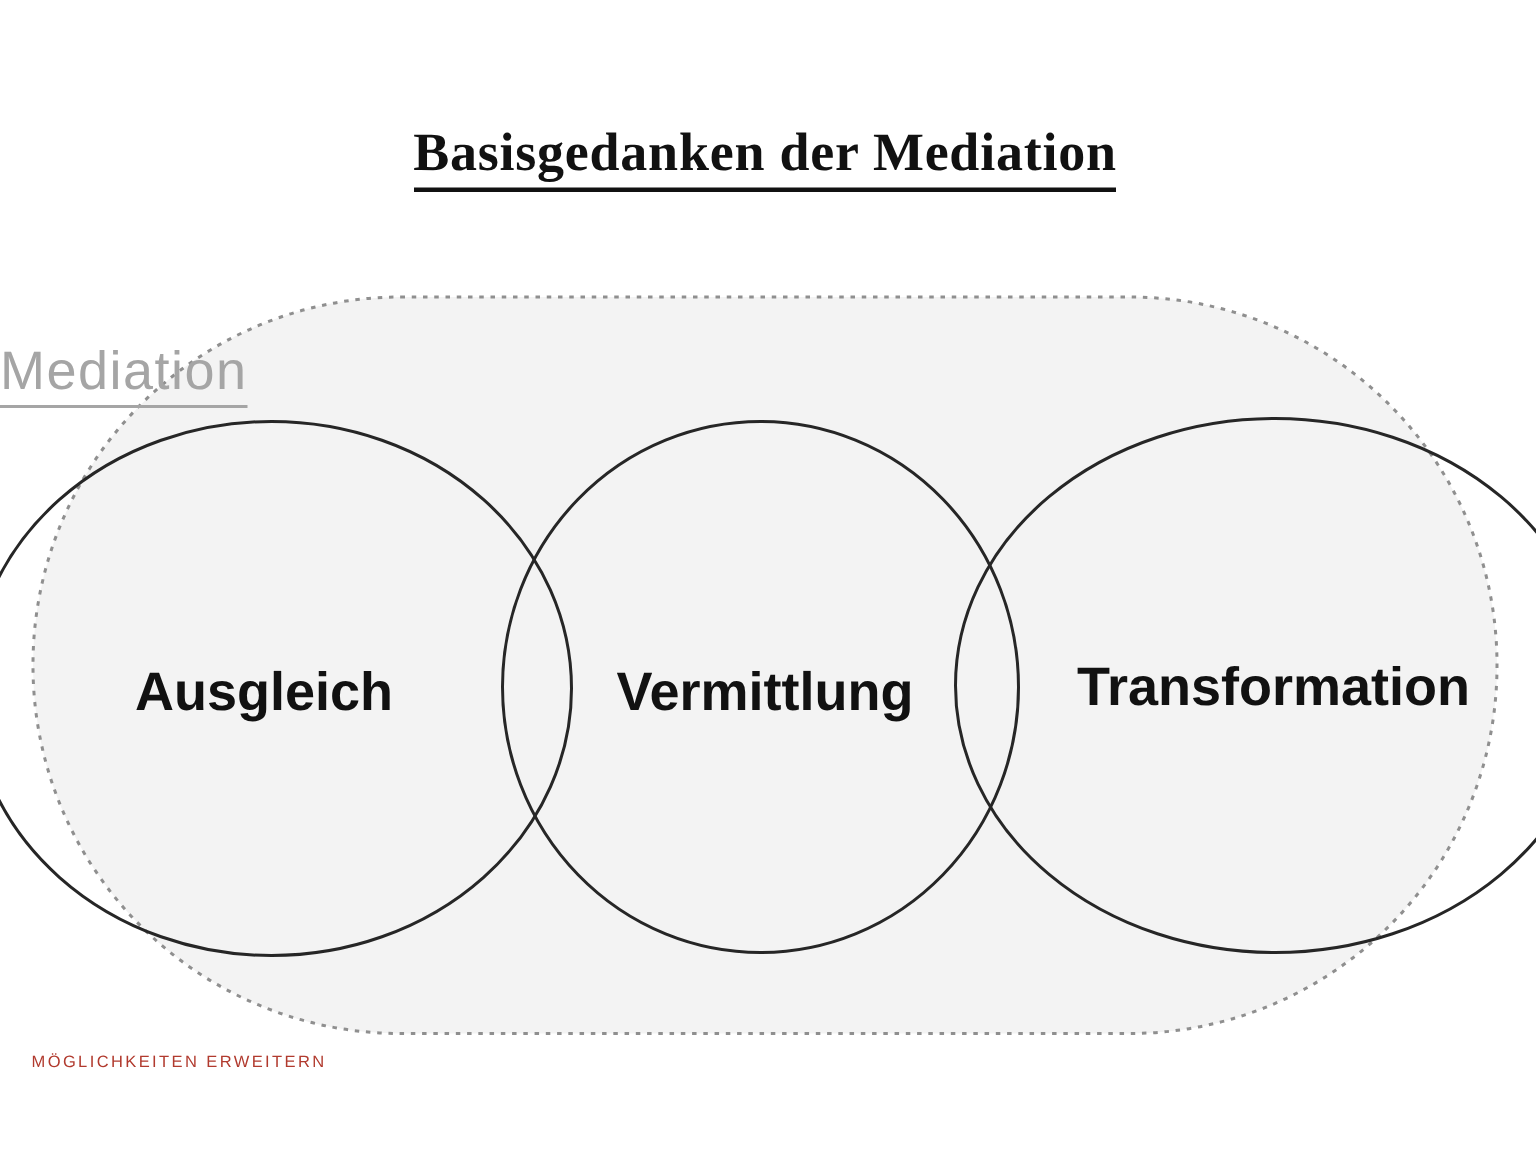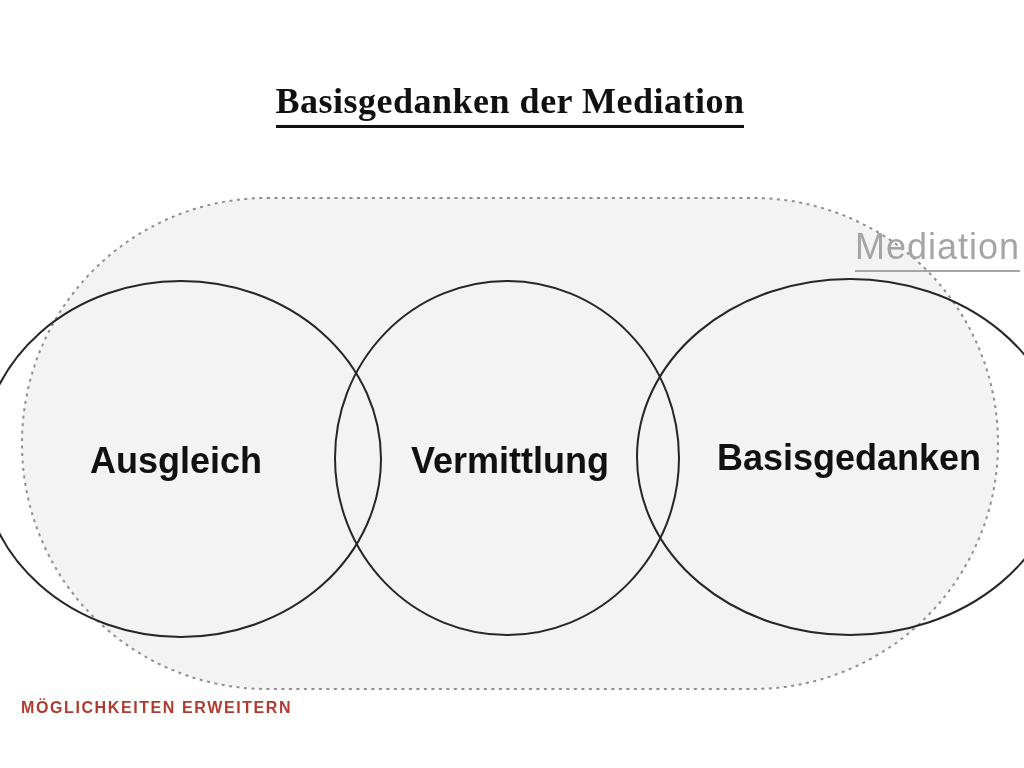--- a/index.html
+++ b/index.html
@@ -51,21 +51,21 @@
   .venn-ellipse {
     fill: none;
     stroke: var(--circle-stroke);
     stroke-width: 2;
   }
   .mediation-label {
     position: absolute;
     top: 226px;
     left: 0;
     width: 1020px;
-    text-align: right;
+    text-align: left;
   }
   .mediation-label span {
     display: inline-block;
     font-size: 36px;
     font-weight: normal;
     color: var(--mediation-gray);
     letter-spacing: 1px;
     border-bottom: 2px solid var(--mediation-gray);
     padding-bottom: 2px;
   }
@@ -86,22 +86,22 @@
     top: 701px;
     color: var(--brand-red);
   }
   .logo-name {
     font-size: 19px;
     font-weight: bold;
     letter-spacing: 7.5px;
     line-height: 22px;
   }
   .logo-tagline {
-    font-size: 16px;
-    font-weight: bold;
+    font-size: 11px;
+    font-weight: normal;
     letter-spacing: 1.6px;
     line-height: 14px;
   }
 </style>
 </head>
 <body>
 
 <div class="slide">
 
   <div class="slide-title">
@@ -114,19 +114,19 @@
     <ellipse class="venn-ellipse" cx="507" cy="458" rx="172" ry="177"></ellipse>
     <ellipse class="venn-ellipse" cx="850" cy="457" rx="213" ry="178"></ellipse>
   </svg>
 
   <div class="mediation-label">
     <span>Mediation</span>
   </div>
 
   <div class="circle-label label-ausgleich">Ausgleich</div>
   <div class="circle-label label-vermittlung">Vermittlung</div>
-  <div class="circle-label label-transformation">Basisgedanken</div>
+  <div class="circle-label label-transformation">Transformation</div>
 
   <div class="logo">
     <div class="logo-tagline">MÖGLICHKEITEN ERWEITERN</div>
   </div>
 
 </div>
 
 </body></html>

